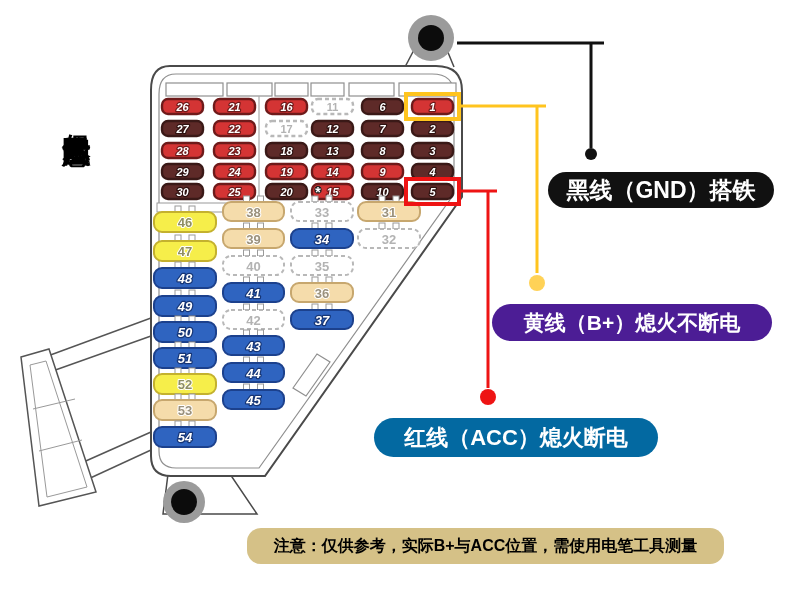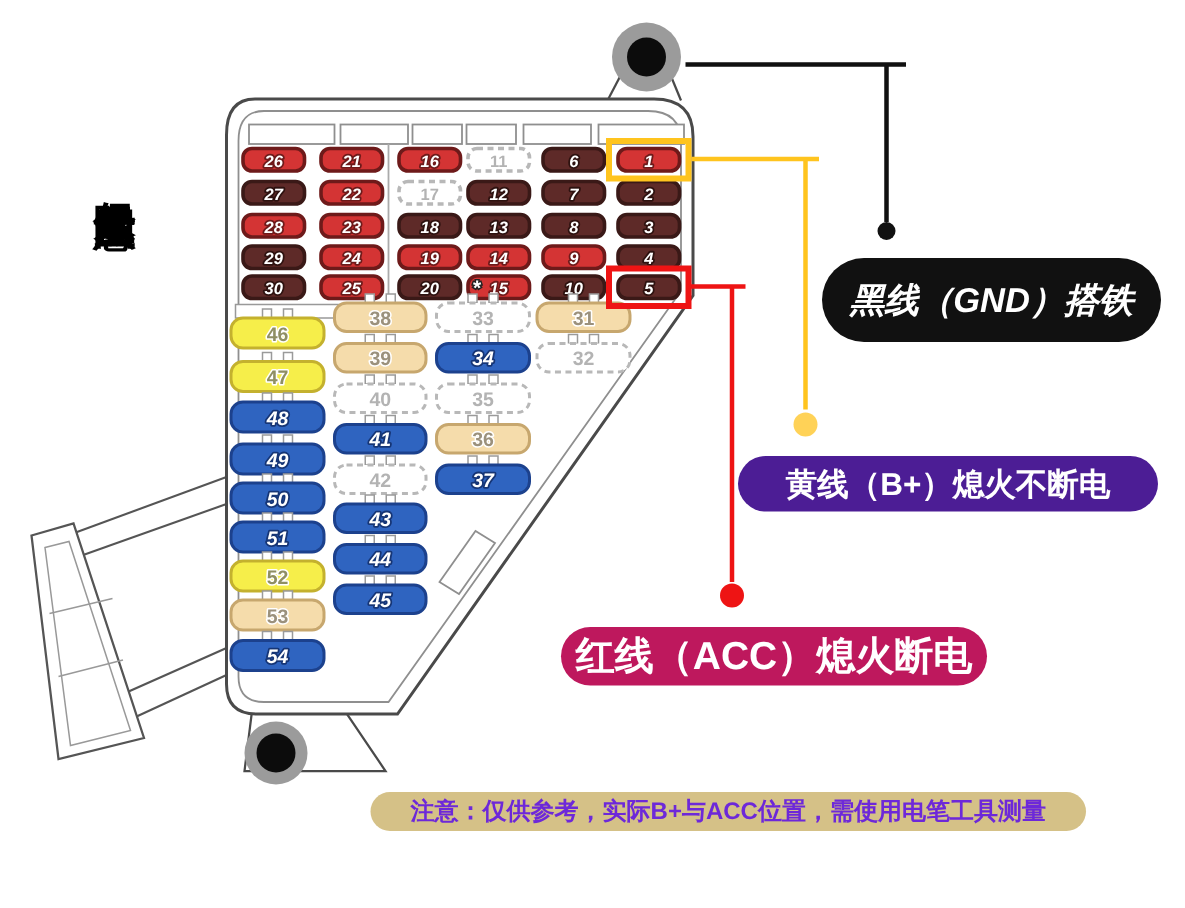--- a/index.html
+++ b/index.html
@@ -4,24 +4,24 @@
 <style>
   html,body{margin:0;padding:0;background:#ffffff;}
   .canvas{position:relative;width:790px;height:605px;background:#ffffff;overflow:hidden;
           font-family:"Liberation Sans","DejaVu Sans",sans-serif;}
   #diagram-svg{position:absolute;left:0;top:0;}
   #diagram-svg text{font-family:"Liberation Sans","DejaVu Sans",sans-serif;}
   .vtitle{position:absolute;left:62px;top:112px;writing-mode:vertical-rl;text-orientation:upright;
           font-size:28px;font-weight:600;color:#000;letter-spacing:1px;line-height:1;}
   .pill{position:absolute;border-radius:999px;display:flex;align-items:center;justify-content:center;
         font-weight:bold;color:#fff;white-space:nowrap;}
-  .pill-gnd{left:548px;top:172px;width:226px;height:56px;background:#111111;font-size:23px;font-style:italic;}
+  .pill-gnd{left:548px;top:172px;width:226px;height:36px;background:#111111;font-size:23px;}
   .pill-bplus{left:492px;top:304px;width:280px;height:37px;background:#4c1d95;font-size:21px;}
-  .pill-acc{left:374px;top:418px;width:284px;height:39px;background:#be185d;font-size:26px;}
-  .note{position:absolute;left:247px;top:528px;width:477px;height:26px;background:#d5c187;color:#6d28d9;
+  .pill-acc{left:374px;top:418px;width:284px;height:39px;background:#0369a1;font-size:22px;}
+  .note{position:absolute;left:247px;top:528px;width:477px;height:36px;background:#d5c187;color:#000000;
         border-radius:14px;display:flex;align-items:center;justify-content:center;
         font-size:16px;font-weight:bold;white-space:nowrap;}
 </style>
 </head>
 <body>
 
 <div class="canvas">
 
   <svg id="diagram-svg" width="790" height="605" viewBox="0 0 790 605">
 

